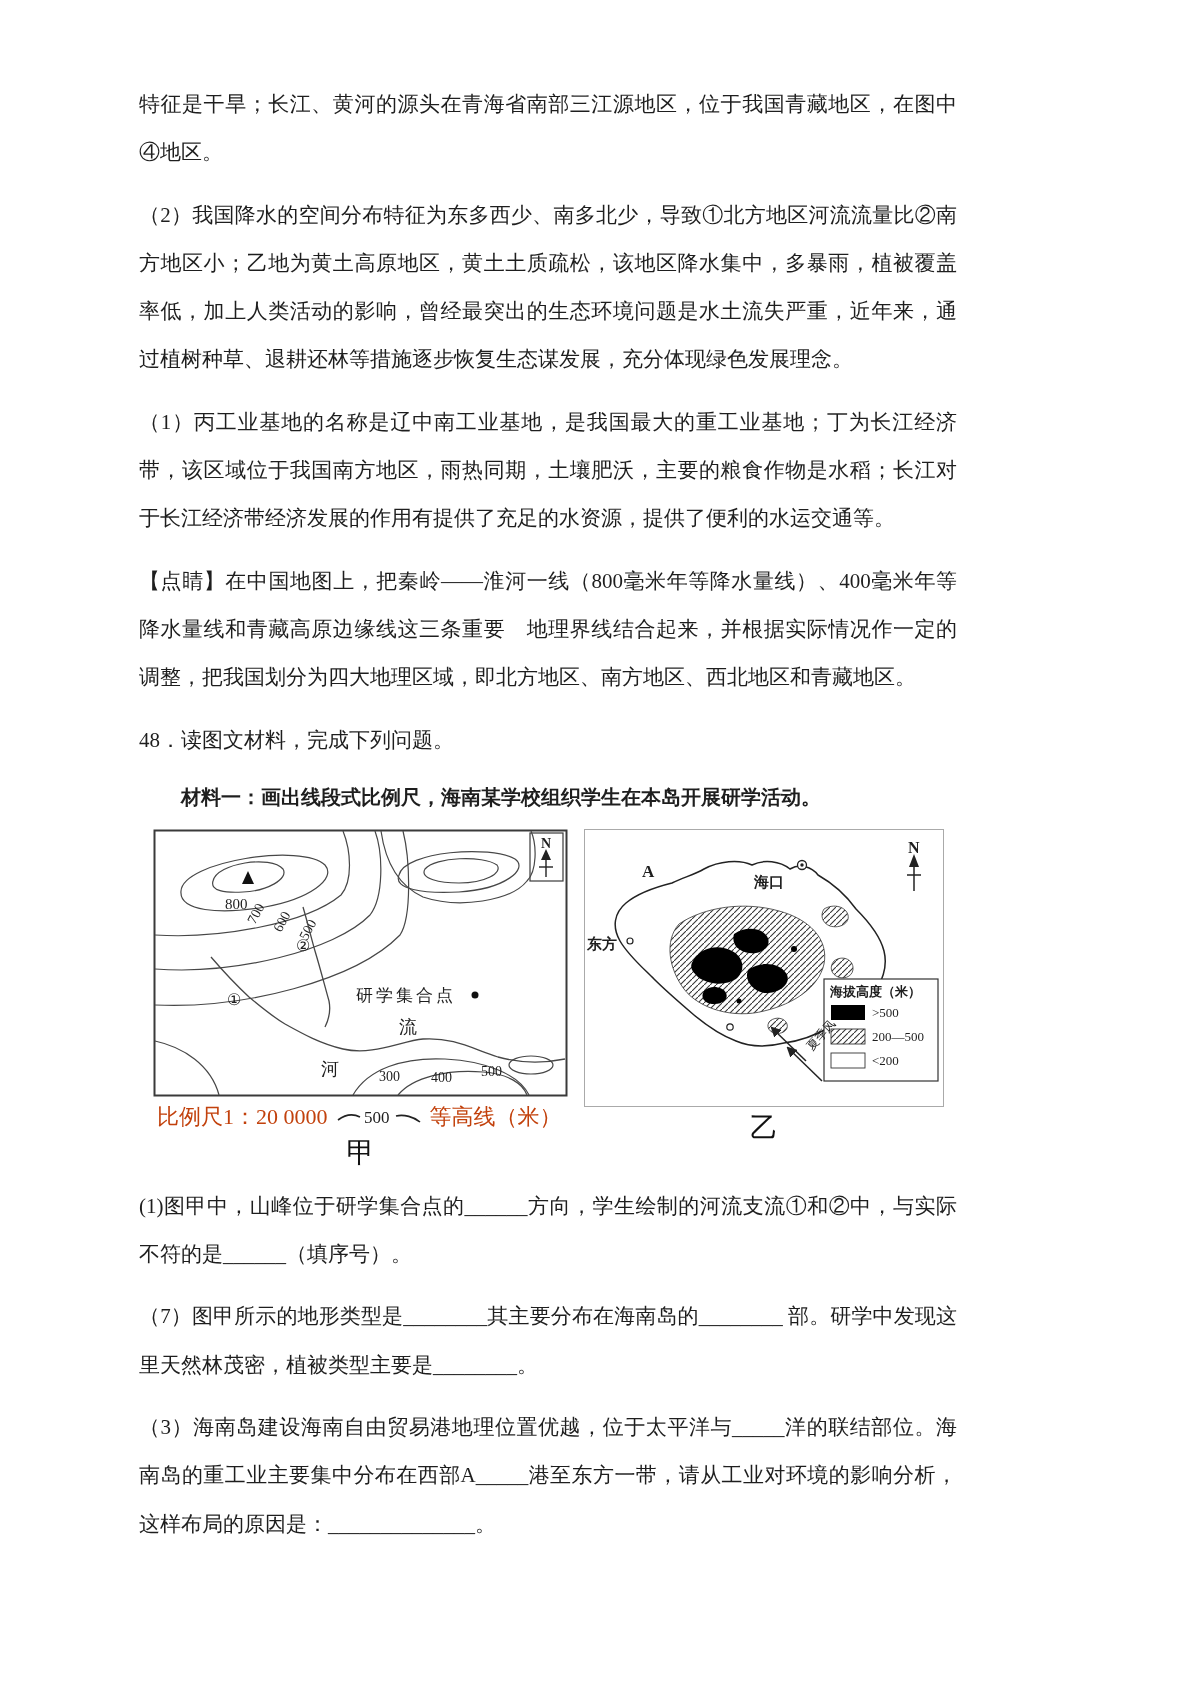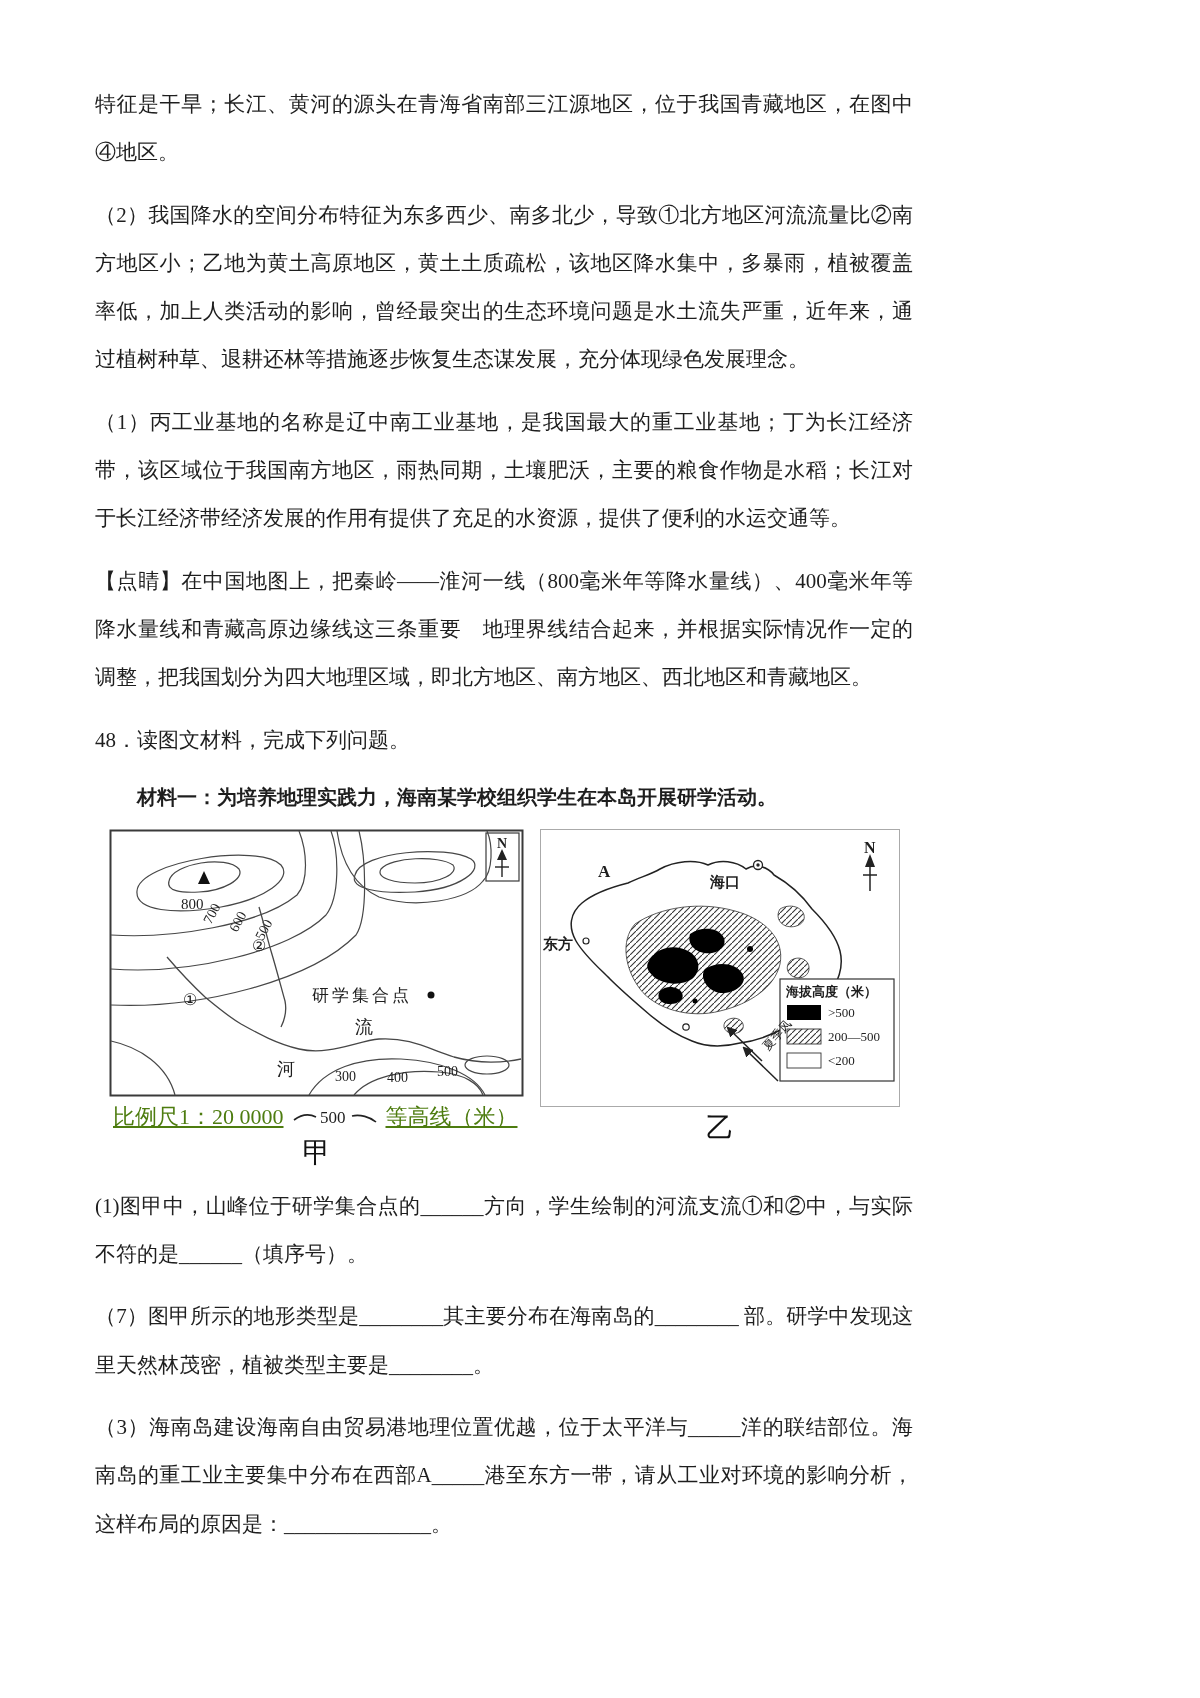--- a/index.html
+++ b/index.html
@@ -1,47 +1,47 @@
 <!DOCTYPE html>
 <html><head>
 <meta charset="utf-8">
 <style>
   html,body { margin:0; padding:0; background:#ffffff; }
   .page {
     width:986px; min-height:1698px; box-sizing:border-box;
     padding:80px 73px 60px 95px; background:#fff;
     font-family:"Liberation Serif","DejaVu Serif",serif;
-    color:#1e1e1e; font-size:21px;
+    color:#1e1e1e; font-size:21px;margin-left:44px;
   }
   .para { line-height:2.3; margin:0 0 14px 0; text-align:justify; }
   .stem { margin-top:4px; }
   .material {
     font-weight:bold; font-size:20px; line-height:1.95;
     margin:0 0 8px 0; padding-left:42px; text-align:justify;
   }
   .figures { display:flex; align-items:flex-start; gap:16px; margin:12px 0 10px 14px; }
   figure { margin:0; display:flex; flex-direction:column; }
   figcaption { text-align:center; font-size:28px; margin-top:2px; color:#111; }
-  .scale-row { display:flex; align-items:center; gap:8px; font-size:22px; margin-top:5px; padding-left:4px; color:#4d7c0f;text-decoration:underline; }
+  .scale-row { display:flex; align-items:center; gap:8px; font-size:22px; margin-top:5px; padding-left:4px; color:#c2410c; }
   svg text { font-family:"Liberation Serif","DejaVu Serif",serif; fill:#1e1e1e; }
   .cl { fill:none; stroke:#474747; stroke-width:1.2; }
   .rv { fill:none; stroke:#474747; stroke-width:1.3; }
 </style>
 </head>
 <body>
 
 <div class="page">
 
   <p class="para">特征是干旱；长江、黄河的源头在青海省南部三江源地区，位于我国青藏地区，在图中④地区。</p>
   <p class="para">（2）我国降水的空间分布特征为东多西少、南多北少，导致①北方地区河流流量比②南方地区小；乙地为黄土高原地区，黄土土质疏松，该地区降水集中，多暴雨，植被覆盖率低，加上人类活动的影响，曾经最突出的生态环境问题是水土流失严重，近年来，通过植树种草、退耕还林等措施逐步恢复生态谋发展，充分体现绿色发展理念。</p>
   <p class="para">（1）丙工业基地的名称是辽中南工业基地，是我国最大的重工业基地；丁为长江经济带，该区域位于我国南方地区，雨热同期，土壤肥沃，主要的粮食作物是水稻；长江对于长江经济带经济发展的作用有提供了充足的水资源，提供了便利的水运交通等。</p>
   <p class="para">【点睛】在中国地图上，把秦岭——淮河一线（800毫米年等降水量线）、400毫米年等降水量线和青藏高原边缘线这三条重要　地理界线结合起来，并根据实际情况作一定的调整，把我国划分为四大地理区域，即北方地区、南方地区、西北地区和青藏地区。</p>
 
   <p class="para stem">48．读图文材料，完成下列问题。</p>
-  <p class="material">材料一：为培养地理实践力，海南某学校组织学生在本岛开展研学活动。</p>
+  <p class="material">材料一：画出线段式比例尺，海南某学校组织学生在本岛开展研学活动。</p>
 
   <div class="figures">
 
     <figure>
       <svg width="415" height="268" viewBox="0 0 415 268">
         <rect x="1.5" y="1.5" width="412" height="265" fill="#fff" stroke="#3a3a3a" stroke-width="2"></rect>
 
         <g>
           <rect x="377" y="4" width="33" height="48" fill="#fff" stroke="#3a3a3a" stroke-width="1.2"></rect>
           <text x="393" y="19" font-size="14" text-anchor="middle" font-weight="bold">N</text>

